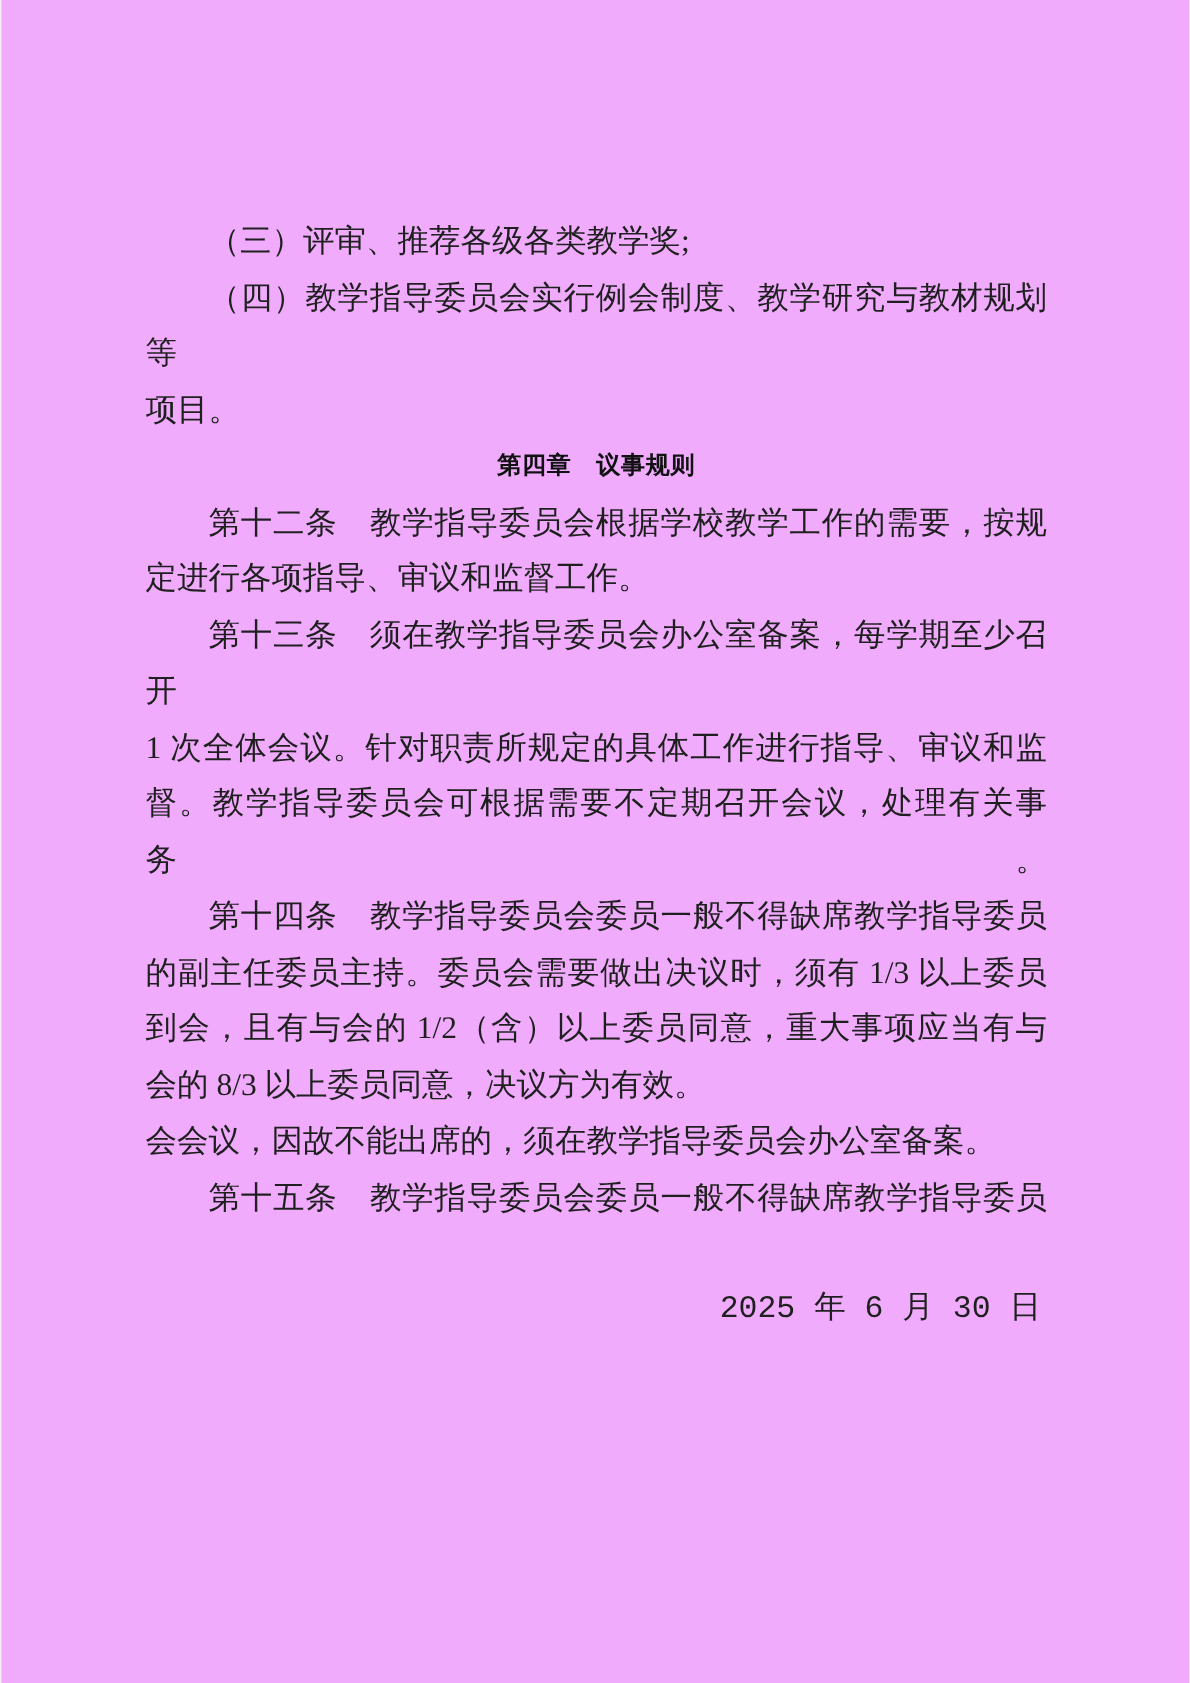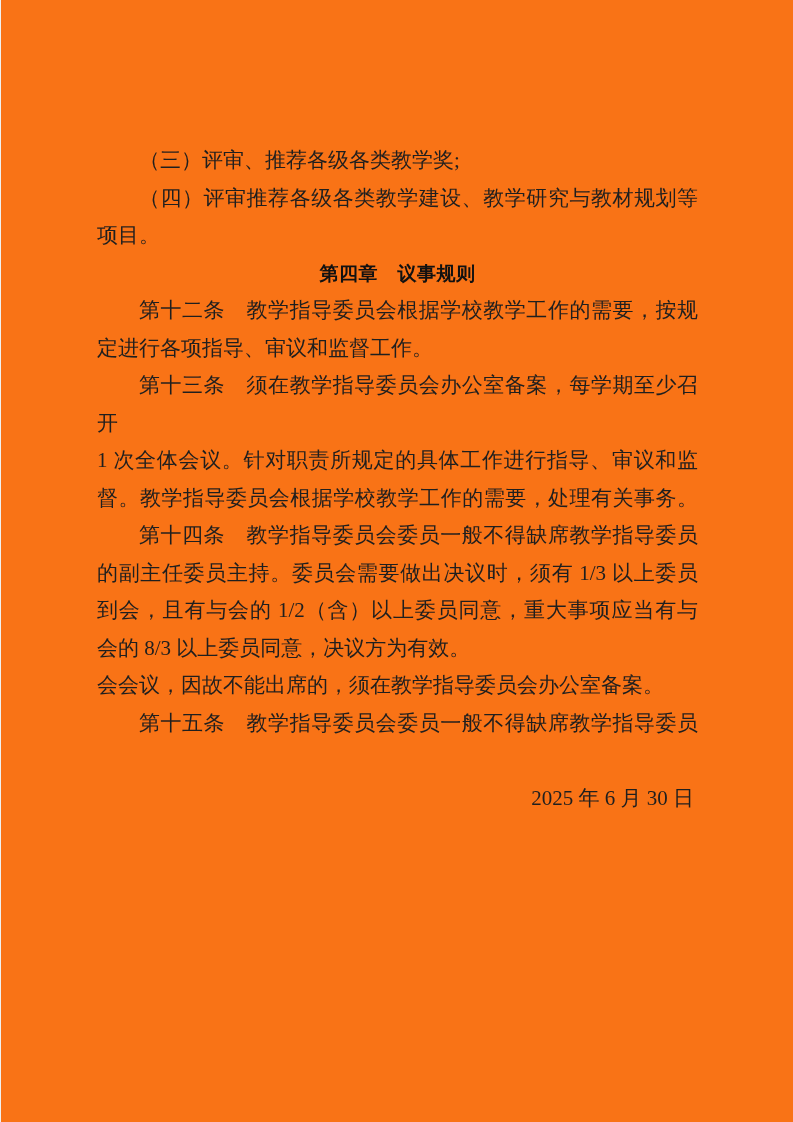--- a/index.html
+++ b/index.html
@@ -4,21 +4,21 @@
 <style>
   html, body {
     margin: 0;
     padding: 0;
     background: #ffffff;
   }
   .page {
     position: relative;
     width: 793px;
     height: 1122px;
-    background: #f97316;
+    background: #f0abfc;
     overflow: hidden;
     font-family: "Liberation Serif", "DejaVu Serif", serif;
     color: #1f1f1f;
     box-sizing: border-box;
     border-left: 1px solid #f0f0f0;
   }
   .textblock {
     position: absolute;
     left: 96px;
     top: 142px;
@@ -35,48 +35,49 @@
   .ln.full {
     text-align-last: justify;
   }
   .ln.indent {
     text-indent: 2em;
   }
   .heading {
     min-height: 37.5px;
     font-family: Liberation Sans, sans-serif;
     font-weight: 700;
-    font-size: 19px;
+    font-size: 16px;
     text-align: center;
     text-align-last: center;
     letter-spacing: 0.5px;
     color: #111111;
   }
   .date-line {
     min-height: 37.5px;
     margin-top: 37.5px;
     text-align: left;
     text-align-last: right;
     padding-right: 4px;
+    font-family: Liberation Mono, monospace;
   }
 </style>
 </head>
 <body>
 
 <div class="page">
   <div class="textblock">
     <div class="ln indent">（三）评审、推荐各级各类教学奖;</div>
-    <div class="ln indent full">（四）评审推荐各级各类教学建设、教学研究与教材规划等</div>
+    <div class="ln indent full">（四）教学指导委员会实行例会制度、教学研究与教材规划等</div>
     <div class="ln">项目。</div>
     <div class="heading">第四章　议事规则</div>
     <div class="ln indent full">第十二条　教学指导委员会根据学校教学工作的需要，按规</div>
     <div class="ln">定进行各项指导、审议和监督工作。</div>
     <div class="ln indent full">第十三条　须在教学指导委员会办公室备案，每学期至少召开</div>
     <div class="ln full">1 次全体会议。针对职责所规定的具体工作进行指导、审议和监</div>
-    <div class="ln full">督。教学指导委员会根据学校教学工作的需要，处理有关事务。</div>
+    <div class="ln full">督。教学指导委员会可根据需要不定期召开会议，处理有关事务。</div>
     <div class="ln indent full">第十四条　教学指导委员会委员一般不得缺席教学指导委员</div>
     <div class="ln full">的副主任委员主持。委员会需要做出决议时，须有 1/3 以上委员</div>
     <div class="ln full">到会，且有与会的 1/2（含）以上委员同意，重大事项应当有与</div>
     <div class="ln">会的 8/3 以上委员同意，决议方为有效。</div>
     <div class="ln">会会议，因故不能出席的，须在教学指导委员会办公室备案。</div>
     <div class="ln indent full">第十五条　教学指导委员会委员一般不得缺席教学指导委员</div>
     <div class="date-line">2025 年 6 月 30 日</div>
   </div>
 </div>
 

